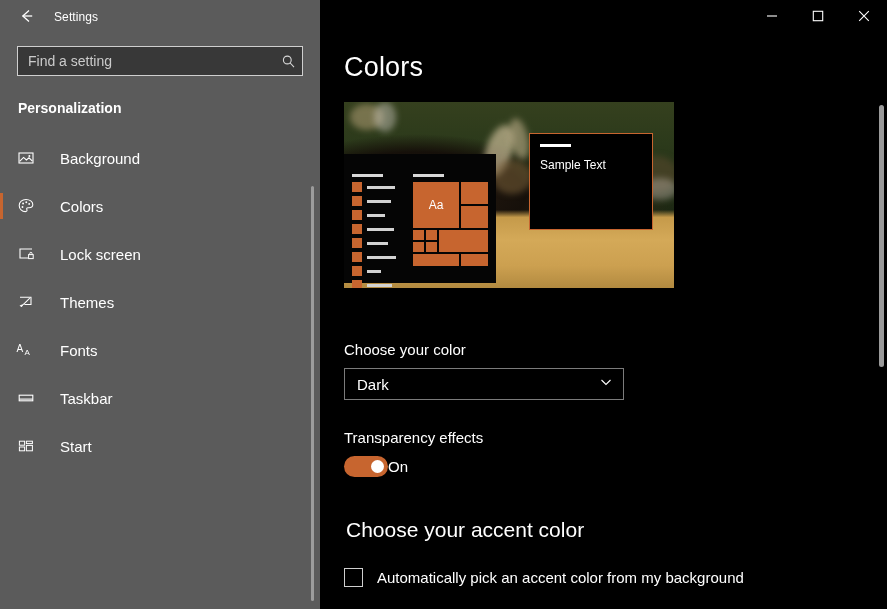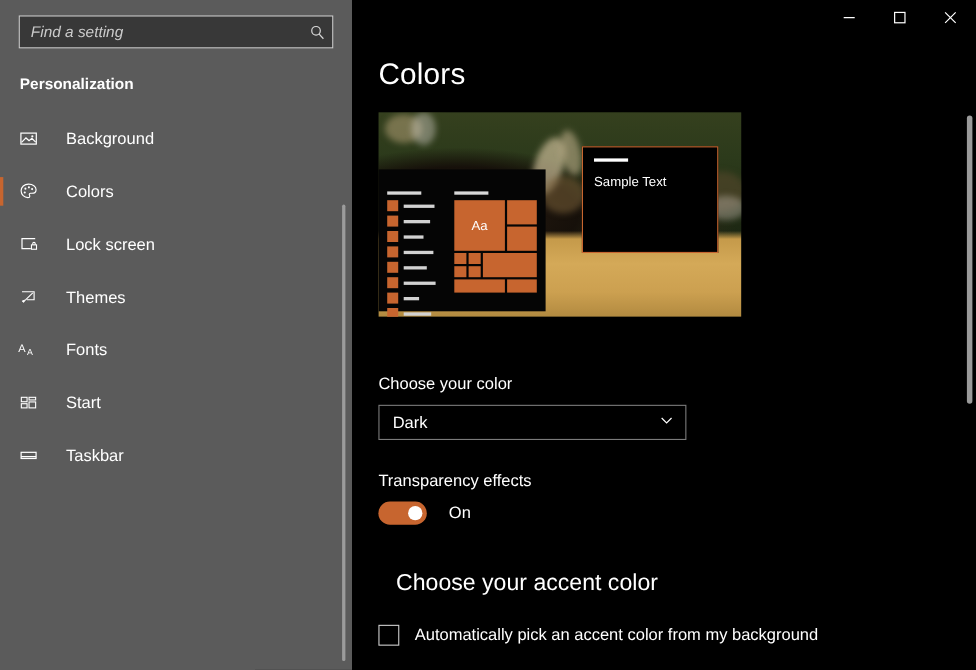--- a/index.html
+++ b/index.html
@@ -82,21 +82,20 @@
   }
   .search-input {
     flex: 1;
     background: transparent;
     border: none;
     outline: none;
     color: #e5e5e5;
     font-size: 14px;
     font-family: "Liberation Sans", sans-serif;
     padding: 0 8px 0 10px;
-    font-style: italic;
   }
   .search-input::placeholder { color: #cbcbcb; opacity: 1; }
   .search-icon-btn {
     width: 28px; height: 28px;
     display:flex; align-items:center; justify-content:center;
     cursor: pointer;
   }
 
   .section-label {
     margin: 24px 0 0 18px;
@@ -323,21 +322,20 @@
     font-size: 15px;
     color: #ffffff;
   }
 
   .toggle-row {
     position: absolute;
     left: 24px;
     top: 456px;
     display: flex;
     align-items: center;
-    gap: 20px;
   }
   .toggle {
     position: relative;
     width: 44px;
     height: 21px;
     border-radius: 11px;
     background: #c7652f;
     cursor: pointer;
   }
   .toggle .knob {
@@ -348,21 +346,21 @@
     border-radius: 50%;
     background: #ffffff;
   }
   .toggle-state {
     font-size: 15px;
     color: #ffffff;
   }
 
   .section-heading {
     position: absolute;
-    left: 40px;
+    left: 26px;
     top: 518px;
     font-size: 21px;
     color: #ffffff;
     font-weight: normal;
   }
 
   .checkbox-row {
     position: absolute;
     left: 24px;
     top: 568px;
@@ -393,20 +391,29 @@
     cursor: pointer;
   }
 </style>
 </head>
 <body>
 
 <div id="app">
 
   <div class="sidebar">
 
+    <div class="titlebar-left">
+      <div class="back-btn">
+        <svg width="18" height="18" viewBox="0 0 18 18" aria-hidden="true">
+          <path d="M11 3.5 L4.8 9 L11 14.5" fill="none" stroke="#ffffff" stroke-width="1.3"></path>
+          <path d="M4.8 9 H14.2" fill="none" stroke="#ffffff" stroke-width="1.3"></path>
+        </svg>
+      </div>
+      <div class="app-title">Settings</div>
+    </div>
 
 
     <div class="search-wrap">
       <input class="search-input" type="text" placeholder="Find a setting" value="" style="">
       <span class="search-icon-btn">
         <svg width="15" height="15" viewBox="0 0 15 15" aria-hidden="true">
           <circle cx="6.3" cy="6" r="3.9" fill="none" stroke="#d8d8d8" stroke-width="1.1"></circle>
           <path d="M9.2 9 L13 13.2" fill="none" stroke="#d8d8d8" stroke-width="1.1"></path>
         </svg>
       </span>
@@ -468,39 +475,39 @@
             <text x="0.5" y="11" font-family="Liberation Sans, sans-serif" font-size="10" fill="#ffffff">A</text>
             <text x="8.5" y="13.5" font-family="Liberation Sans, sans-serif" font-size="8" fill="#ffffff">A</text>
           </svg>
         </span>
         <span class="nav-label">Fonts</span>
       </div>
 
       <div class="nav-item">
         <span class="nav-icon">
           <svg width="18" height="18" viewBox="0 0 18 18" aria-hidden="true">
+            <rect x="2.2" y="6.2" width="13.6" height="5.6" fill="none" stroke="#ffffff" stroke-width="1.1"></rect>
+            <path d="M2.2 10.1 H15.8" fill="none" stroke="#ffffff" stroke-width="1.1"></path>
+          </svg>
+        </span>
+        <span class="nav-label">Taskbar</span>
+      </div>
+
+      <div class="nav-item">
+        <span class="nav-icon">
+          <svg width="18" height="18" viewBox="0 0 18 18" aria-hidden="true">
             <rect x="2.4" y="4.2" width="5.2" height="4" fill="none" stroke="#ffffff" stroke-width="1"></rect>
             <rect x="2.4" y="10" width="5.2" height="3.8" fill="none" stroke="#ffffff" stroke-width="1"></rect>
             <rect x="9.4" y="4.2" width="6" height="2.4" fill="none" stroke="#ffffff" stroke-width="1"></rect>
             <rect x="9.4" y="8.4" width="6" height="5.4" fill="none" stroke="#ffffff" stroke-width="1"></rect>
           </svg>
         </span>
         <span class="nav-label">Start</span>
       </div>
 
-      <div class="nav-item">
-        <span class="nav-icon">
-          <svg width="18" height="18" viewBox="0 0 18 18" aria-hidden="true">
-            <rect x="2.2" y="6.2" width="13.6" height="5.6" fill="none" stroke="#ffffff" stroke-width="1.1"></rect>
-            <path d="M2.2 10.1 H15.8" fill="none" stroke="#ffffff" stroke-width="1.1"></path>
-          </svg>
-        </span>
-        <span class="nav-label">Taskbar</span>
-      </div>
-
     </div>
 
     <div class="sidebar-scroll-track"></div>
   </div>
 
   <div class="content">
 
     <div class="titlebar-right">
       <div class="win-btn">
         <svg width="12" height="12" viewBox="0 0 12 12" aria-hidden="true">

